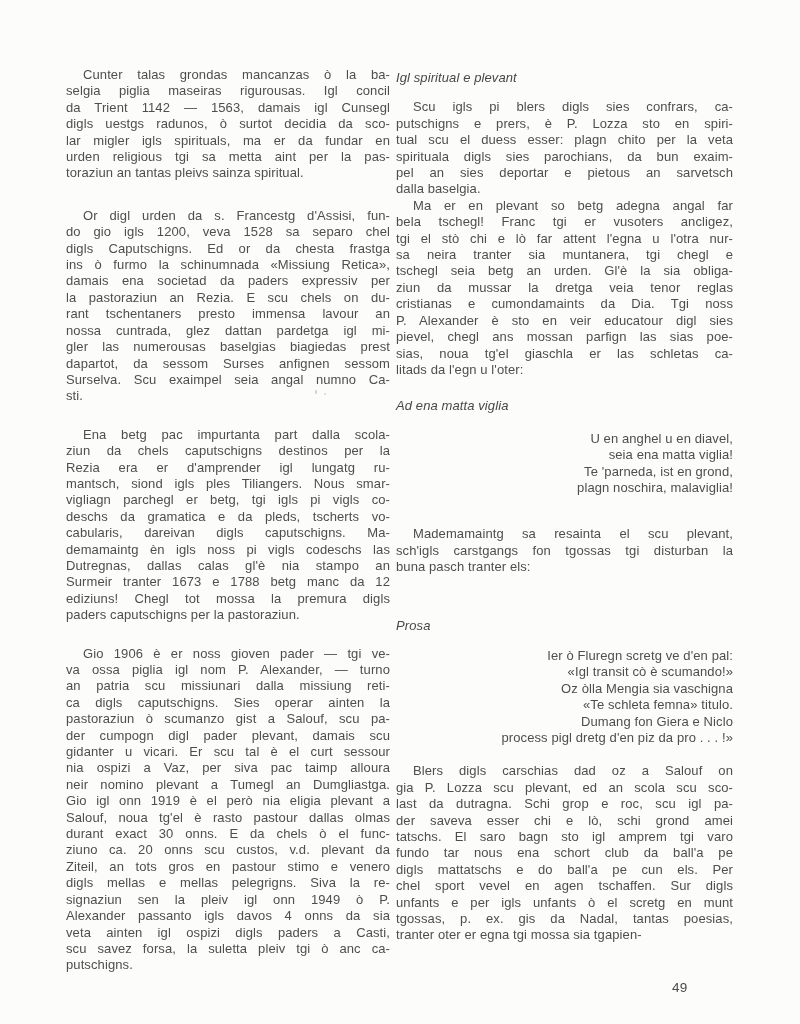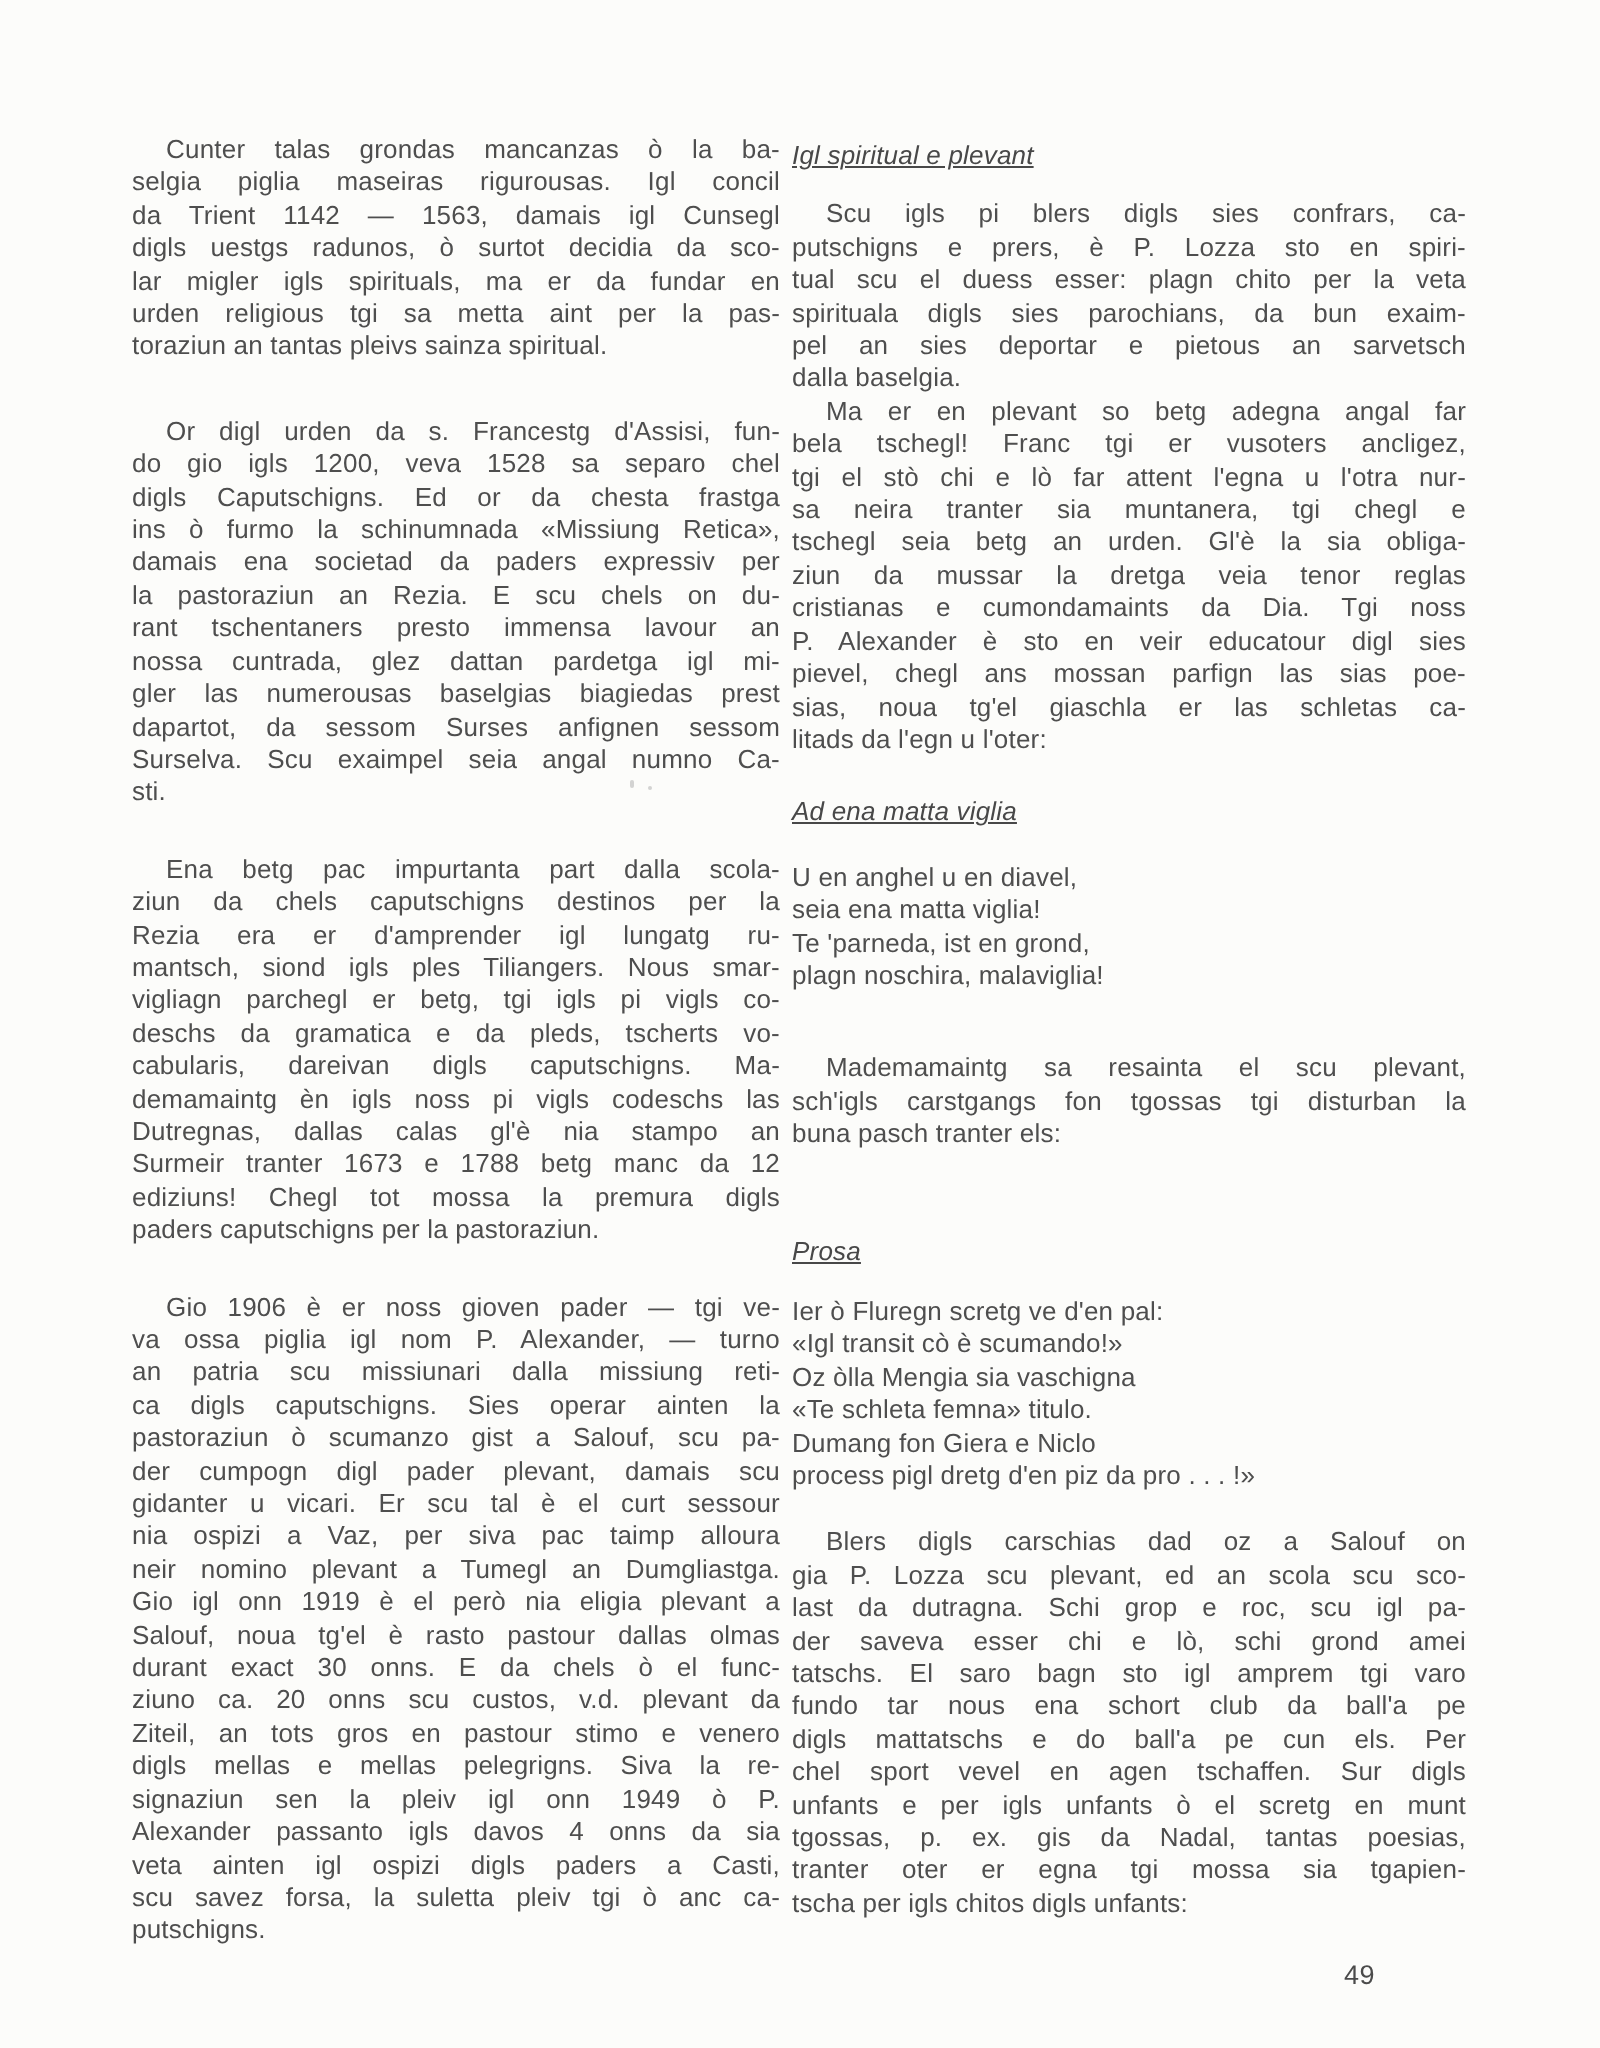--- a/index.html
+++ b/index.html
@@ -26,27 +26,26 @@
 
   .block { margin: 0; }
   .para .ln {
     text-align: justify;
     text-align-last: justify;
     white-space: nowrap;
   }
   .para .ln:last-child { text-align-last: left; }
   .para .ln:first-child { text-indent: 17px; }
   .poem .ln {
-    text-align: left;
+    text-align: right;
     white-space: nowrap;
   }
   .heading {
     font-style: italic;
     color: #484848;
-    text-decoration: underline;
   }
 
   .mt13 { margin-top: 13px; }
   .mt14 { margin-top: 14px; }
   .mt16 { margin-top: 16px; }
   .mt17 { margin-top: 17px; }
   .mt20 { margin-top: 20px; }
   .mt22 { margin-top: 22px; }
   .mt26 { margin-top: 26px; }
   .mt30 { margin-top: 30px; }
@@ -190,21 +189,20 @@
         <div class="ln">gia P. Lozza scu plevant, ed an scola scu sco-</div>
         <div class="ln">last da dutragna. Schi grop e roc, scu igl pa-</div>
         <div class="ln">der saveva esser chi e lò, schi grond amei</div>
         <div class="ln">tatschs. El saro bagn sto igl amprem tgi varo</div>
         <div class="ln">fundo tar nous ena schort club da ball'a pe</div>
         <div class="ln">digls mattatschs e do ball'a pe cun els. Per</div>
         <div class="ln">chel sport vevel en agen tschaffen. Sur digls</div>
         <div class="ln">unfants e per igls unfants ò el scretg en munt</div>
         <div class="ln">tgossas, p. ex. gis da Nadal, tantas poesias,</div>
         <div class="ln">tranter oter er egna tgi mossa sia tgapien-</div>
-        <div class="ln">tscha per igls chitos digls unfants:</div>
       </div>
   </div>
 
   <div class="scan-artifact">
       <i></i>
       <i></i>
     </div>
 
   <div class="page-number">49</div>
 

